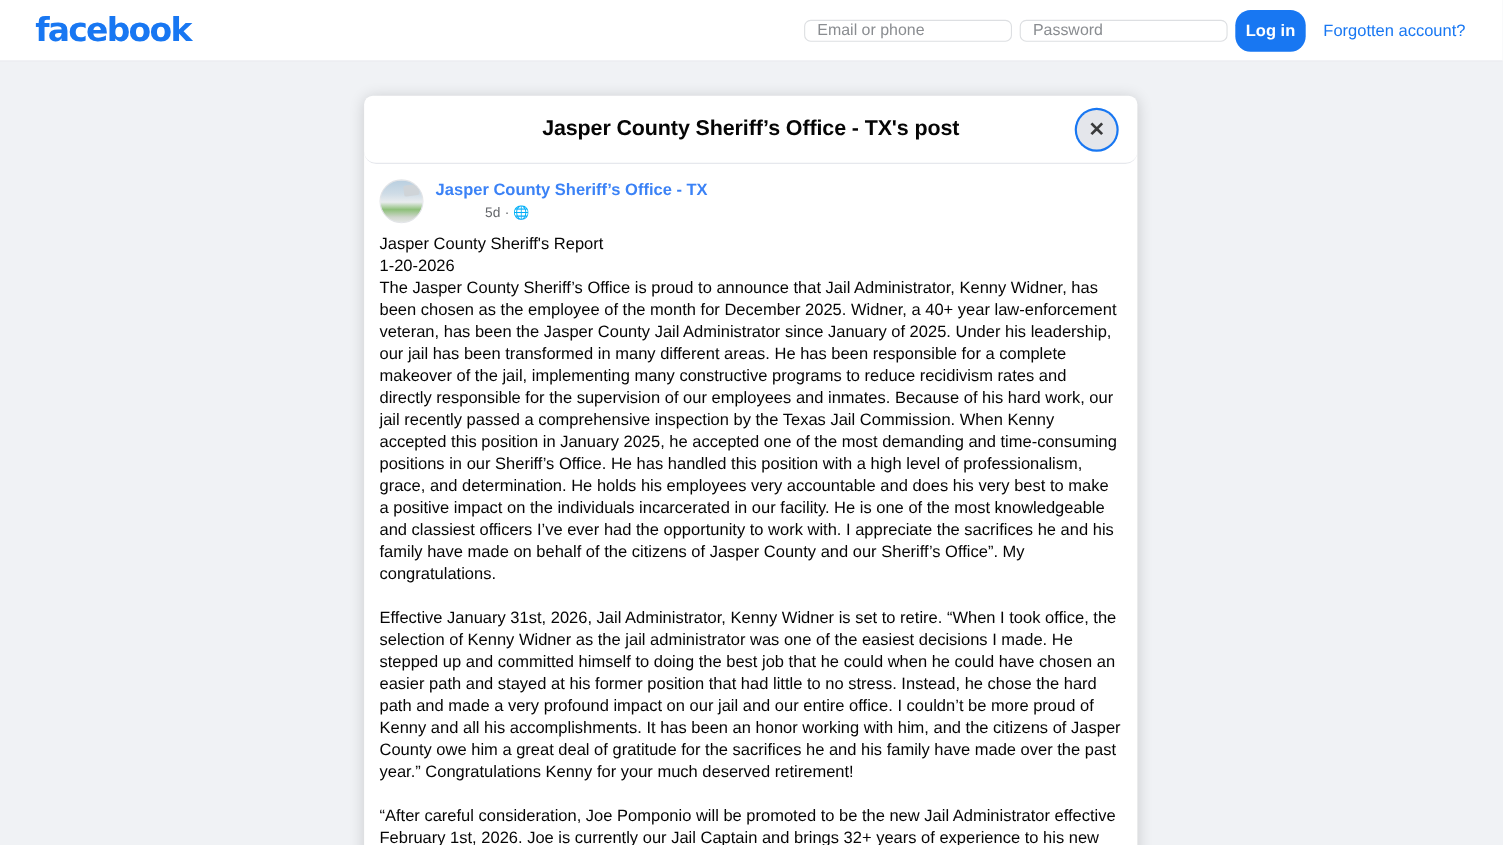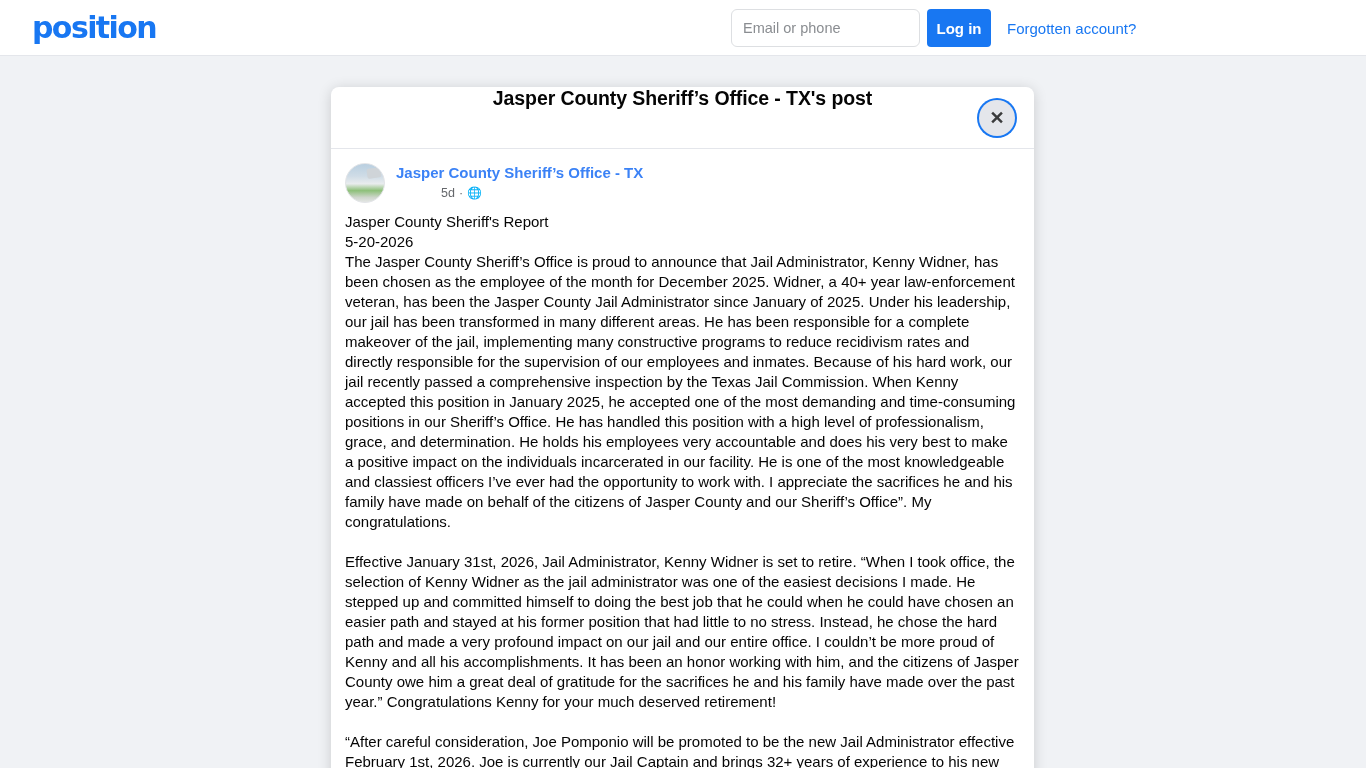--- a/index.html
+++ b/index.html
@@ -46,42 +46,42 @@
     position: absolute;
     left: 731px;
     top: 9px;
     height: 38px;
     display: flex;
     align-items: center;
   }
 
   .login-input {
     width: 189px;
-    height: 38px;
+    height: 20px;
     border: 1px solid #dddfe2;
     border-radius: 6px;
     background: #ffffff;
     padding: 0 11px;
     font-family: "Liberation Sans", sans-serif;
     font-size: 14.5px;
     color: #0f172a;
     outline: none;
   }
   .login-input::placeholder { color: #8a8d91; opacity: 1; }
   #password-input { margin-left: 7px; }
 
   #login-button {
     margin-left: 7px;
     height: 38px;
     min-width: 64px;
     padding: 0 2px;
     background: #1877f2;
     color: #ffffff;
     border: none;
-    border-radius: 4px;
+    border-radius: 14px;
     font-family: "Liberation Sans", sans-serif;
     font-size: 15px;
     font-weight: bold;
     cursor: pointer;
     line-height: 1;
   }
 
   #forgotten-link {
     margin-left: 16px;
     color: #1877f2;
@@ -102,21 +102,23 @@
     border-radius: 8px 8px 0 0;
     box-shadow: 0 2px 14px rgba(0,0,0,0.16);
     overflow: hidden;
   }
 
   #modal-header {
     position: relative;
     height: 62px;
     border-bottom: 1px solid #e4e6eb;
     display: flex;
+    align-items: center;
     justify-content: center;
+    border-radius: 11px;
   }
 
   #modal-title {
     font-size: 19.5px;
     font-weight: bold;
     color: #050505;
     letter-spacing: -0.1px;
     white-space: nowrap;
   }
 
@@ -225,25 +227,26 @@
     white-space: pre-line;
   }
   #post-text p { margin-bottom: 20px; }
   #post-text p:last-child { margin-bottom: 0; }
 </style>
 </head>
 <body>
 
 <div id="topbar">
 
-  <div id="fb-logo">position</div>
+  <div id="fb-logo">facebook</div>
 
   <div id="login-form">
     <input id="email-input" class="login-input" type="text" placeholder="Email or phone" style="">
 
+    <input id="password-input" class="login-input" type="password" placeholder="Password" style="">
 
     <button id="login-button">Log in</button>
 
     <a id="forgotten-link" href="#">Forgotten account?</a>
   </div>
 </div>
 
 <div id="modal">
 
   <div id="modal-header">
@@ -265,21 +268,21 @@
         <div id="post-meta">
           <span id="post-time">5d</span>
           <span id="meta-dot">·</span>
           <span id="globe-icon">🌐</span>
         </div>
       </div>
     </div>
 
     <div id="post-text">
       <div class="subject-line">Jasper County Sheriff's Report
-5-20-2026</div>
+1-20-2026</div>
 
       <p>The Jasper County Sheriff’s Office is proud to announce that Jail Administrator, Kenny Widner, has been chosen as the employee of the month for December 2025.  Widner, a 40+ year law-enforcement veteran, has been the Jasper County Jail Administrator since January of 2025. Under his leadership, our jail has been transformed in many different areas. He has been responsible for a complete makeover of the jail, implementing many constructive programs to reduce recidivism rates and directly responsible for the supervision of our employees and inmates. Because of his hard work, our jail recently passed a comprehensive inspection by the Texas Jail Commission. When Kenny accepted this position in January 2025, he accepted one of the most demanding and time-consuming positions in our Sheriff’s Office. He has handled this position with a high level of professionalism, grace, and determination. He holds his employees very accountable and does his very best to make a positive impact on the individuals incarcerated in our facility. He is one of the most knowledgeable and classiest officers I’ve ever had the opportunity to work with. I appreciate the sacrifices he and his family have made on behalf of the citizens of Jasper County and our Sheriff’s Office”. My congratulations.</p>
       <p>Effective January 31st, 2026, Jail Administrator, Kenny Widner is set to retire. “When I took office, the selection of Kenny Widner as the jail administrator was one of the easiest decisions I made.  He stepped up and committed himself to doing the best job that he could when he could have chosen an easier path and stayed at his former position that had little to no stress. Instead, he chose the hard path and made a very profound impact on our jail and our entire office. I couldn’t be more proud of Kenny and all his accomplishments. It has been an honor working with him, and the citizens of Jasper County owe him a great deal of gratitude for the sacrifices he and his family have made over the past year.” Congratulations Kenny for your much deserved retirement!</p>
       <p>“After careful consideration, Joe Pomponio will be promoted to be the new Jail Administrator effective February 1st, 2026. Joe is currently our Jail Captain and brings 32+ years of experience to his new position. Joe is one of the hardest workers at our office and is the first one to step up and accept</p>
     </div>
 
   </div>
 </div>
 
 </body></html>

